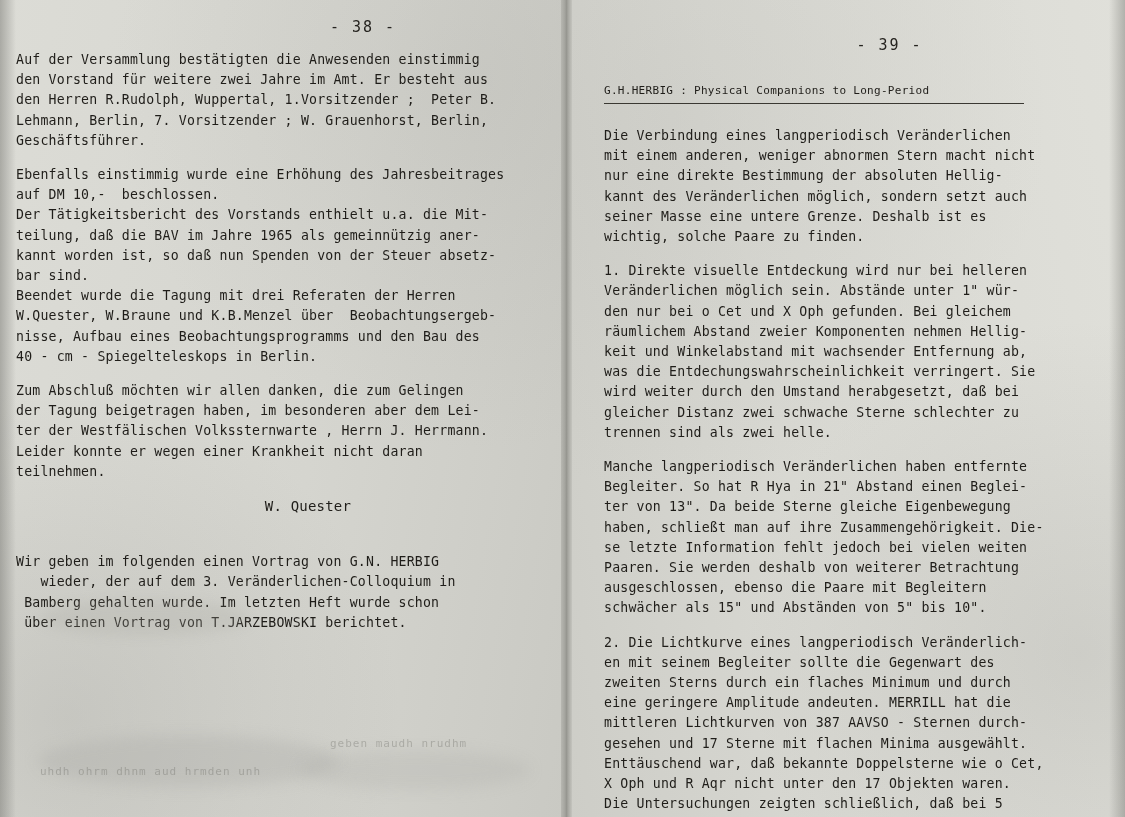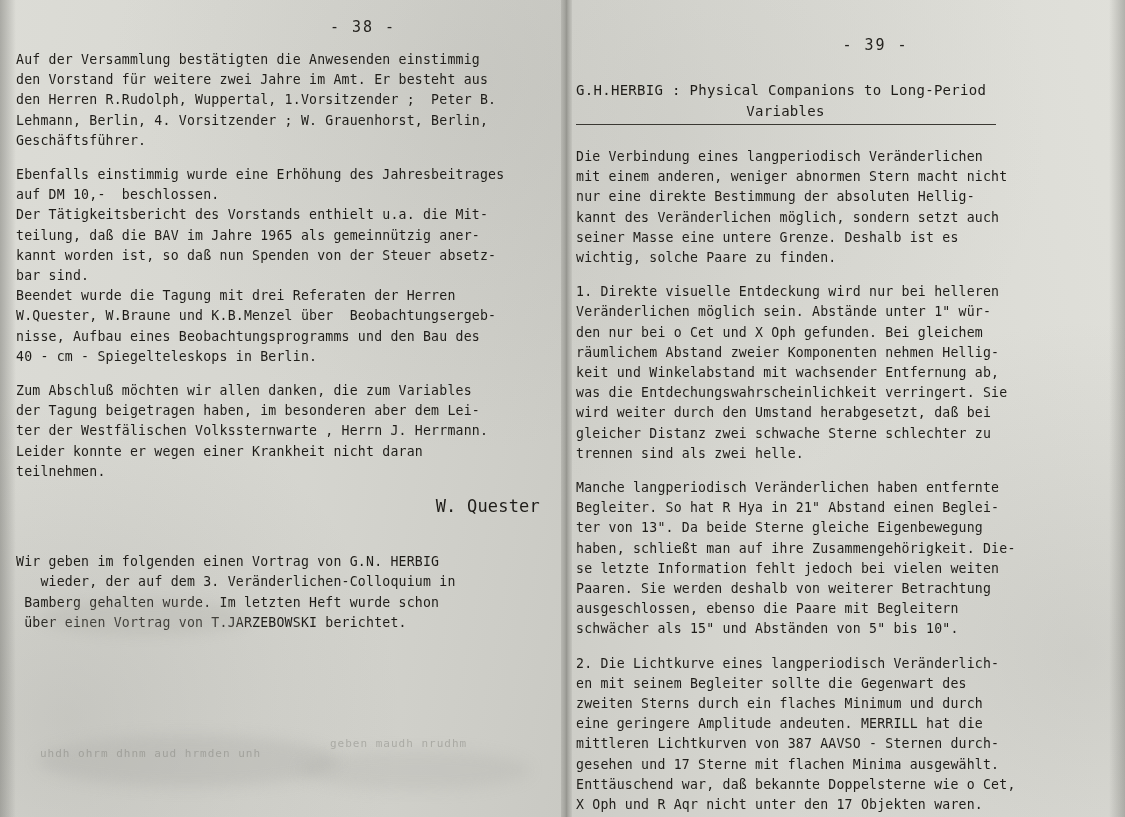--- a/index.html
+++ b/index.html
@@ -33,21 +33,21 @@
       linear-gradient(100deg, #dcdcd6 0%, #d5d5cf 55%, #c9c9c3 100%);
     padding: 18px 26px 10px 16px;
   }
   .page-right {
     width: 559px;
     background: #dbdbd5;
     background-image:
       radial-gradient(circle at 92% 80%, rgba(150,150,145,0.22), rgba(255,255,255,0) 40%),
       radial-gradient(circle at 20% 15%, rgba(165,165,160,0.15), rgba(255,255,255,0) 45%),
       linear-gradient(260deg, #e0e0da 0%, #d8d8d2 60%, #cdcdc7 100%);
-    padding: 18px 30px 10px 10px;
+    padding: 18px 30px 10px 38px;
   }
   .gutter {
     position: absolute;
     left: 561px;
     top: 0;
     width: 11px;
     height: 817px;
     background: linear-gradient(90deg, #b4b4ae 0%, #9e9e98 35%, #8d8d87 50%, #a6a6a0 70%, #c2c2bc 100%);
     opacity: 0.85;
     pointer-events: none;
@@ -78,34 +78,34 @@
     font-size: 13.2px;
     line-height: 20.2px;
     color: #1f1d19;
     letter-spacing: 0.2px;
   }
   .para {
     margin: 0 0 14px 0;
     white-space: pre-wrap;
   }
   .signature {
-    text-align: right;
+    text-align: center;
     margin: 14px 0 0 60px;
-    font-size: 17px;
+    font-size: 14px;
     color: #1f1d19;
   }
   .note-block {
     margin-top: 36px;
     font-size: 13.2px;
     line-height: 20.2px;
     color: #1f1d19;
     white-space: pre-wrap;
   }
   .article-head {
-    font-size: 14px;
+    font-size: 11px;
     line-height: 21px;
     color: #1f1d19;
     letter-spacing: 0.3px;
   }
   .article-head .title-line2 {
     display: block;
     text-align: center;
     margin-right: 100px;
   }
   .rule {
@@ -124,48 +124,48 @@
   .blot-c { left: 300px; top: 750px; width: 230px; height: 40px; background: rgba(168,168,163,0.22); filter: blur(7px); }
   .ghost-text {
     position: absolute;
     font-size: 11px;
     color: rgba(90,88,84,0.30);
     letter-spacing: 1px;
     white-space: pre;
     pointer-events: none;
     line-height: 17px;
   }
-  .ghost-1 { left: 40px; top: 745px; }
+  .ghost-1 { left: 40px; top: 763px; }
   .ghost-2 { left: 330px; top: 735px; }
 </style>
 </head>
 <body>
 
 <div class="spread">
 
   <div class="page page-left">
     <div class="page-number pn-left">- 38 -</div>
 
     <div class="body-text">
       <p class="para">Auf der Versammlung bestätigten die Anwesenden einstimmig
 den Vorstand für weitere zwei Jahre im Amt. Er besteht aus
 den Herren R.Rudolph, Wuppertal, 1.Vorsitzender ;  Peter B.
-Lehmann, Berlin, 4. Vorsitzender ; W. Grauenhorst, Berlin,
+Lehmann, Berlin, 7. Vorsitzender ; W. Grauenhorst, Berlin,
 Geschäftsführer.</p>
       <p class="para">Ebenfalls einstimmig wurde eine Erhöhung des Jahresbeitrages
 auf DM 10,-  beschlossen.
 Der Tätigkeitsbericht des Vorstands enthielt u.a. die Mit-
 teilung, daß die BAV im Jahre 1965 als gemeinnützig aner-
 kannt worden ist, so daß nun Spenden von der Steuer absetz-
 bar sind.
 Beendet wurde die Tagung mit drei Referaten der Herren
 W.Quester, W.Braune und K.B.Menzel über  Beobachtungsergeb-
 nisse, Aufbau eines Beobachtungsprogramms und den Bau des
 40 - cm - Spiegelteleskops in Berlin.</p>
-      <p class="para">Zum Abschluß möchten wir allen danken, die zum Variables
+      <p class="para">Zum Abschluß möchten wir allen danken, die zum Gelingen
 der Tagung beigetragen haben, im besonderen aber dem Lei-
 ter der Westfälischen Volkssternwarte , Herrn J. Herrmann.
 Leider konnte er wegen einer Krankheit nicht daran
 teilnehmen.</p>
       <div class="signature">W. Quester</div>
       <div class="note-block">Wir geben im folgenden einen Vortrag von G.N. HERBIG
    wieder, der auf dem 3. Veränderlichen-Colloquium in
  Bamberg gehalten wurde. Im letzten Heft wurde schon
  über einen Vortrag von T.JARZEBOWSKI berichtet.</div>
     </div>
@@ -176,21 +176,20 @@
     <div class="ghost-text ghost-1">uhdh ohrm dhnm aud hrmden unh</div>
     <div class="ghost-text ghost-2">geben maudh nrudhm</div>
   </div>
 
   <div class="page page-right">
     <div class="page-number pn-right">- 39 -</div>
 
     <div class="article-head">
       <span>G.H.HERBIG :</span>
       <span>Physical Companions to Long-Period</span>
-      <span class="title-line2">Variables</span>
     </div>
     <hr class="rule">
 
     <div class="body-text">
       <p class="para">Die Verbindung eines langperiodisch Veränderlichen
 mit einem anderen, weniger abnormen Stern macht nicht
 nur eine direkte Bestimmung der absoluten Hellig-
 kannt des Veränderlichen möglich, sondern setzt auch
 seiner Masse eine untere Grenze. Deshalb ist es
 wichtig, solche Paare zu finden.</p>

